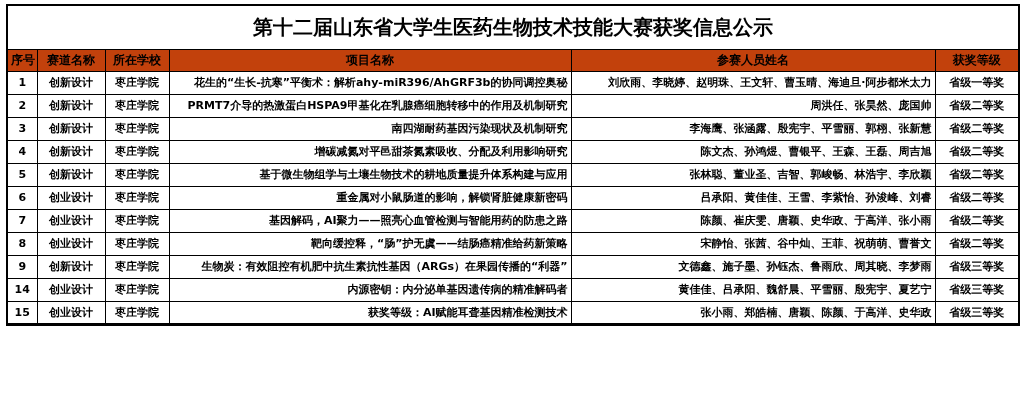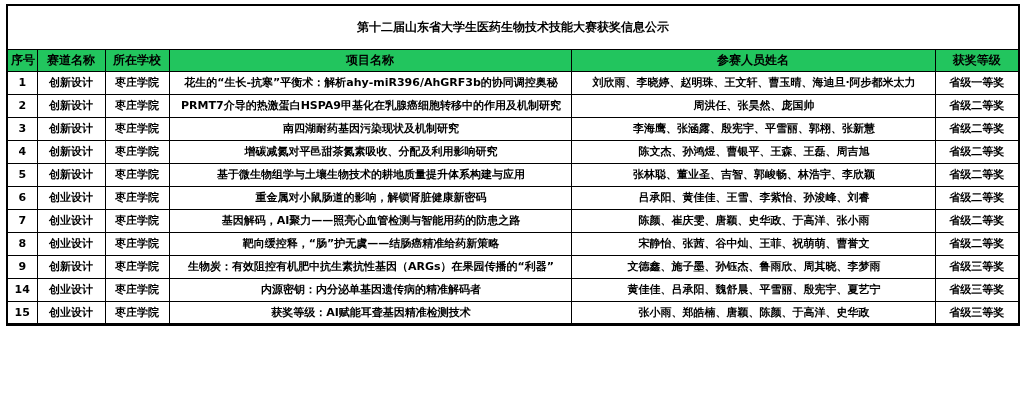--- a/index.html
+++ b/index.html
@@ -1,25 +1,25 @@
 <!DOCTYPE html>
 <html><head>
 <meta charset="utf-8">
 <style>
   html,body{margin:0;padding:0;background:#ffffff;}
   body{width:1024px;height:400px;overflow:hidden;font-family:"DejaVu Sans","Liberation Sans",sans-serif;}
   .sheet{position:absolute;top:4px;left:6px;width:1012px;}
   table{border-collapse:collapse;table-layout:fixed;width:1012px;border:2px solid #000;}
   th,td{border:1px solid #000;color:#000;font-weight:bold;overflow:hidden;white-space:nowrap;padding:0 3px;box-sizing:border-box;}
-  tr.title-row th{height:44px;font-size:12px;text-align:center;background:#ffffff;border-bottom:1px solid #000;}
-  tr.header-row th{height:22px;font-size:12px;text-align:center;background:#22c55e;}
+  tr.title-row th{height:44px;font-size:20px;text-align:center;background:#ffffff;border-bottom:1px solid #000;}
+  tr.header-row th{height:22px;font-size:12px;text-align:center;background:#c2410c;}
   tbody tr{height:23px;}
   tbody td{font-size:11px;}
   td.c-no,td.c-track,td.c-school,td.c-award{text-align:center;}
-  td.c-project,td.c-names{text-align:center;padding-left:5px;}
+  td.c-project,td.c-names{text-align:right;padding-left:5px;}
   table{border-bottom-width:3px;}
 </style>
 </head>
 <body>
 
 <div class="sheet">
   <table>
     <colgroup>
       <col style="width:30px">
       <col style="width:68px">

